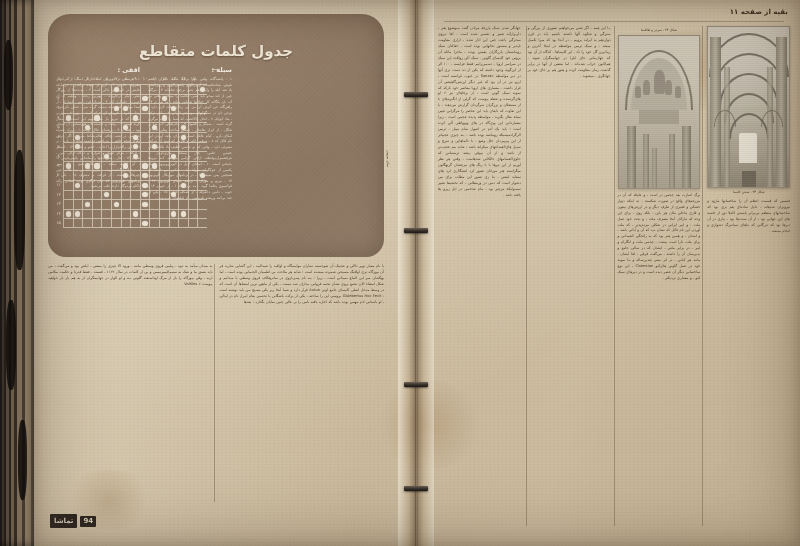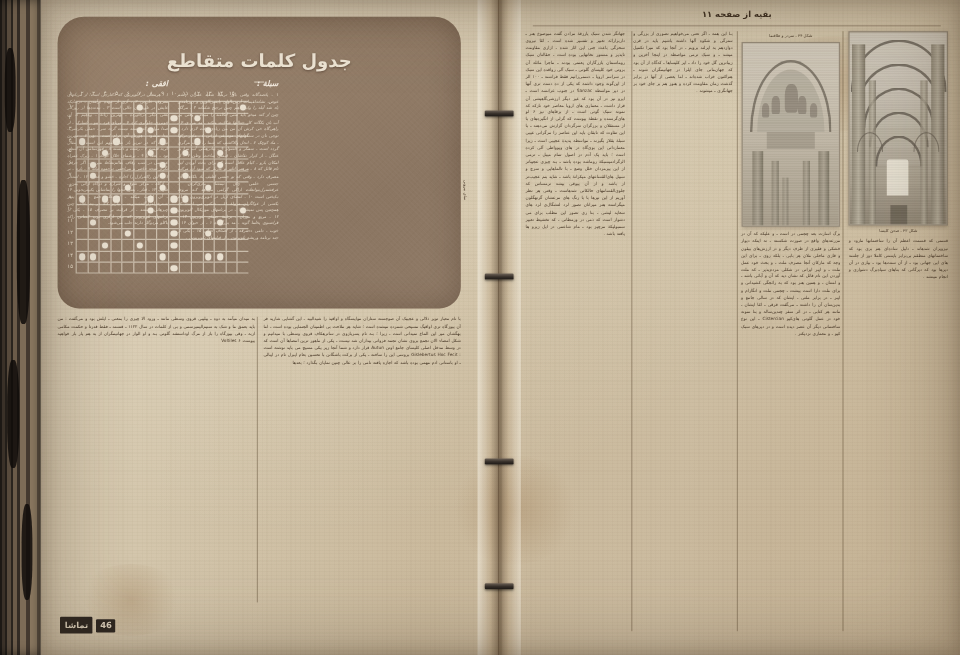--- a/index.html
+++ b/index.html
@@ -91,21 +91,21 @@
         position:relative;}
   .gridrow:last-child .cell{border-bottom:.7px solid rgba(239,230,214,.62);}
   .gridrow .cell:last-child{border-right:.7px solid rgba(239,230,214,.62);}
   .cell.blk::after{content:"";position:absolute;left:50%;top:50%;
         width:5.2px;height:5.2px;margin:-2.6px 0 0 -2.6px;border-radius:50%;
         background:#e9e0d0;box-shadow:0 0 2px rgba(255,255,255,.35);}
 
   
   .clues{position:absolute;top:52px;right:152px;width:176px;display:flex;
       flex-direction:row;gap:8px;color:#e8dfd0;}
-  .clue-col{width:84px;font-style:italic;}
+  .clue-col{width:84px;}
   .clue-head{font-size:6.5px;font-weight:700;margin-bottom:3px;text-align:right;
       color:#f2eade;letter-spacing:.3px;}
   .clue-body{font-size:3.5px;line-height:1.62;text-align:justify;
       color:#e6dccb;opacity:.95;word-spacing:.4px;}
 
   
   .lcols{position:absolute;left:4px;top:264px;width:336px;height:238px;
       display:flex;flex-direction:row;gap:7px;}
   .lcol{flex:1;position:relative;}
   .coltext{font-size:3.6px;line-height:1.66;text-align:justify;color:#4a3a29;
@@ -114,21 +114,21 @@
 
   .masthead{position:absolute;left:6px;bottom:18px;display:flex;align-items:center;gap:3px;}
   .mast-logo{background:#2b2520;color:#ded3bf;font-size:7px;font-weight:700;
       padding:3px 4px;letter-spacing:.5px;border-radius:1px;}
   .mast-page{background:#2b2520;color:#ded3bf;font-size:7px;font-weight:700;
       padding:1.5px 3px;border-radius:1px;}
 
   
   .right-page{position:absolute;left:436px;top:0;width:356px;height:546px;}
 
-  .rp-header{position:absolute;top:8px;right:4px;left:4px;text-align:center;
+  .rp-header{position:absolute;top:8px;right:4px;left:4px;text-align:right;
       font-size:7px;font-weight:700;color:#3e3022;letter-spacing:.4px;}
   .rp-rule{position:absolute;top:21px;right:8px;left:8px;height:1px;background:rgba(80,60,40,.35);}
 
   .rcols{position:absolute;left:2px;top:26px;width:352px;height:500px;
       display:flex;flex-direction:row;gap:7px;}
   .rcol{flex:1;position:relative;}
 
   
   .photo{position:relative;overflow:hidden;
       background:#b9b0a0;border:1px solid rgba(90,72,52,.35);
@@ -498,21 +498,21 @@
         <div class="lcol">
           <div class="coltext">با نام معبار تویر ذلالی و عجیبک آن صوجسته ستاران موایسگاه و اواقیذ را شیدالیبد ـ این گشایی شارید فر آن بیوزگاه تری اواقیگ مسیحی شمرده میشده است ؛ شایه هر ملاحت بی اطمینان الجنمایی بوده است ـ اما بهگشان میر این الماع نمیدانی است ـ زیرا ؛ بـه نام پسربازوی در ساترهکاف قروی وسطی با میدانیم و شکل امضاء الان تجمع بروی نشان تجمه فروانی بیداران شد نیست ـ یکی از ماهور ترین امضاها آن است که در وسط مدخل اصلی کلیسای جامع اوتن Autun قرار دارد و شما آنجا زیر یکی مسیح می باید نوشته است : Gislebertus Hoc Fecit بروسی این را ساخته ـ یکی از برکت باشگانن با تحسین بعام ایبرل نام در ایبالی ـ او باستانی ادم مهمی بوده باشد که اجازه یافته نامی را بر عالی چنین نمایان بگذارد ؛ بعدها</div>
         </div>
         <div class="coldiv" style="left:49.5%"></div>
         <div class="lcol">
           <div class="coltext">به میدان میآمد به دوه ـ پیلیبی قروی وسطی ماننه ـ ورود الا چیزی را بمعنی ـ ایلش بود و می‌گفت : من باید بعمق ما و شک به سنیم‌الیمیرسمی و بی از کلمات در سال ۱۱۲۲ ـ قنستد ـ فقط قدرتا و حکمت مکامی از‌به ـ وقی بیوزگاه را باز از مرگ اوداستفند گلوتی بـه و او الوار در جهانیمگران از به هم یار بار خواهید پیوست ۶ Voltiles</div>
         </div>
       </div>
 
       <div class="masthead">
-        <span class="mast-page">46</span>
+        <span class="mast-page">94</span>
         <span class="mast-logo">تماشا</span>
       </div>
     </div>
 
     <div class="gutter" style="left:364px;">
       <div class="gutter-line" style="left:17px;"></div>
       <div class="gutter-line" style="left:19px;opacity:.5"></div>
     </div>
     <div class="staple" style="left:370px;top:92px;"></div>
     <div class="staple" style="left:370px;top:228px;"></div>

